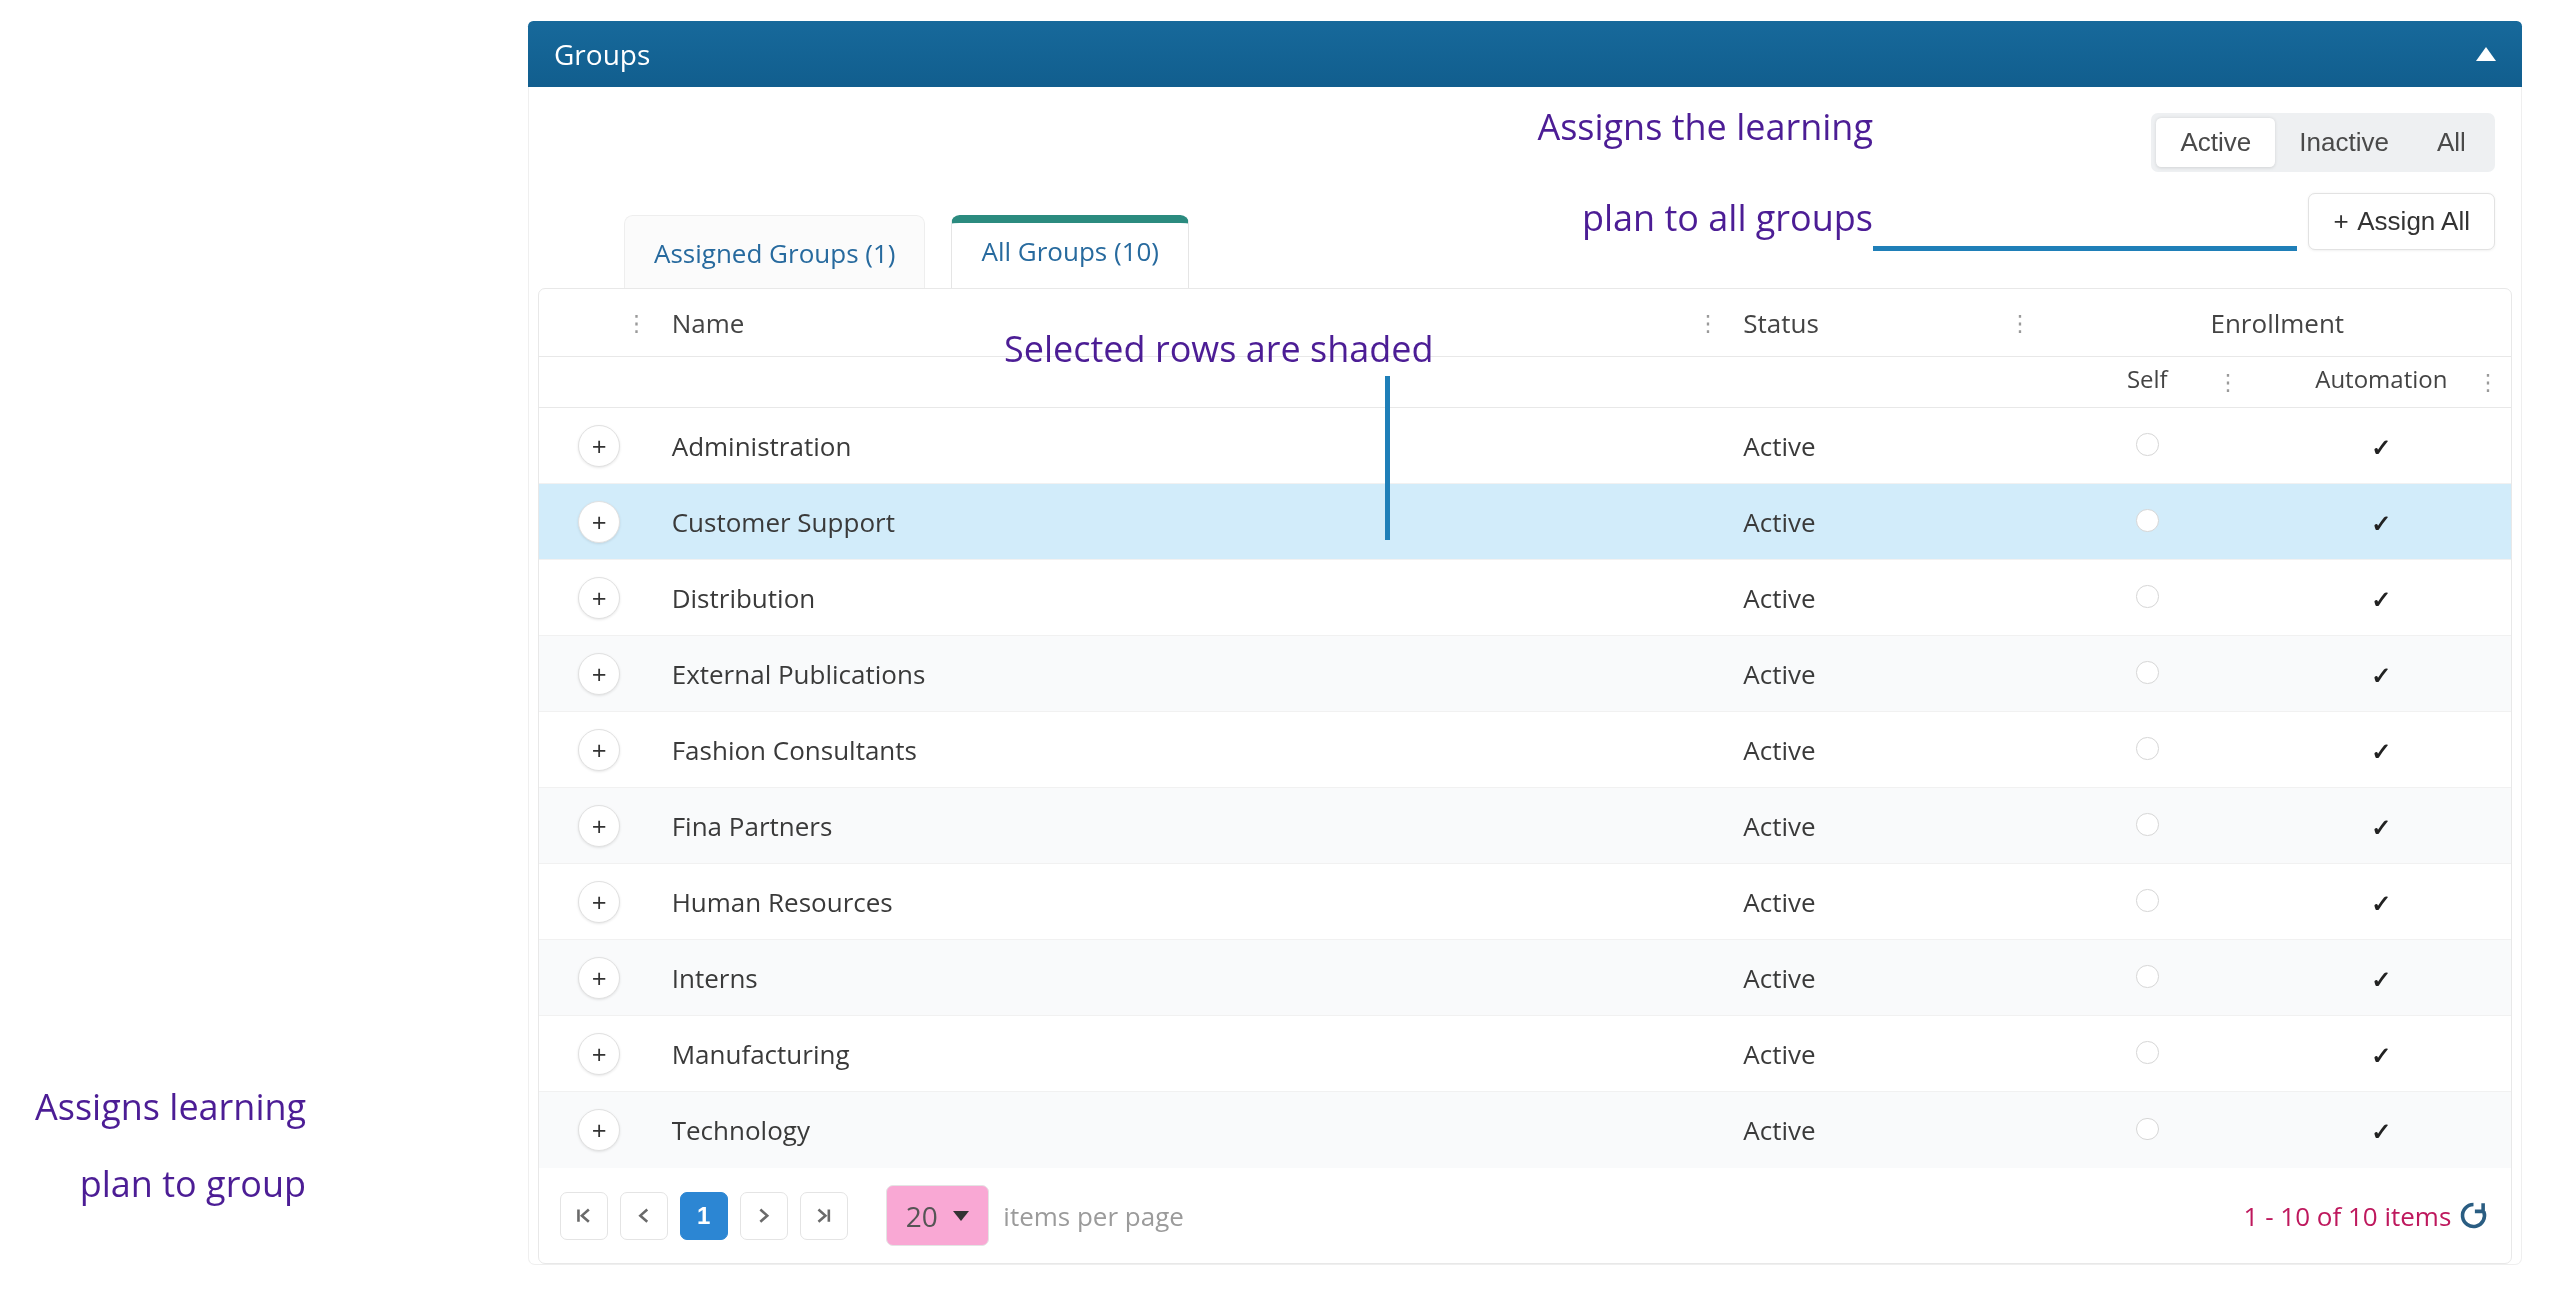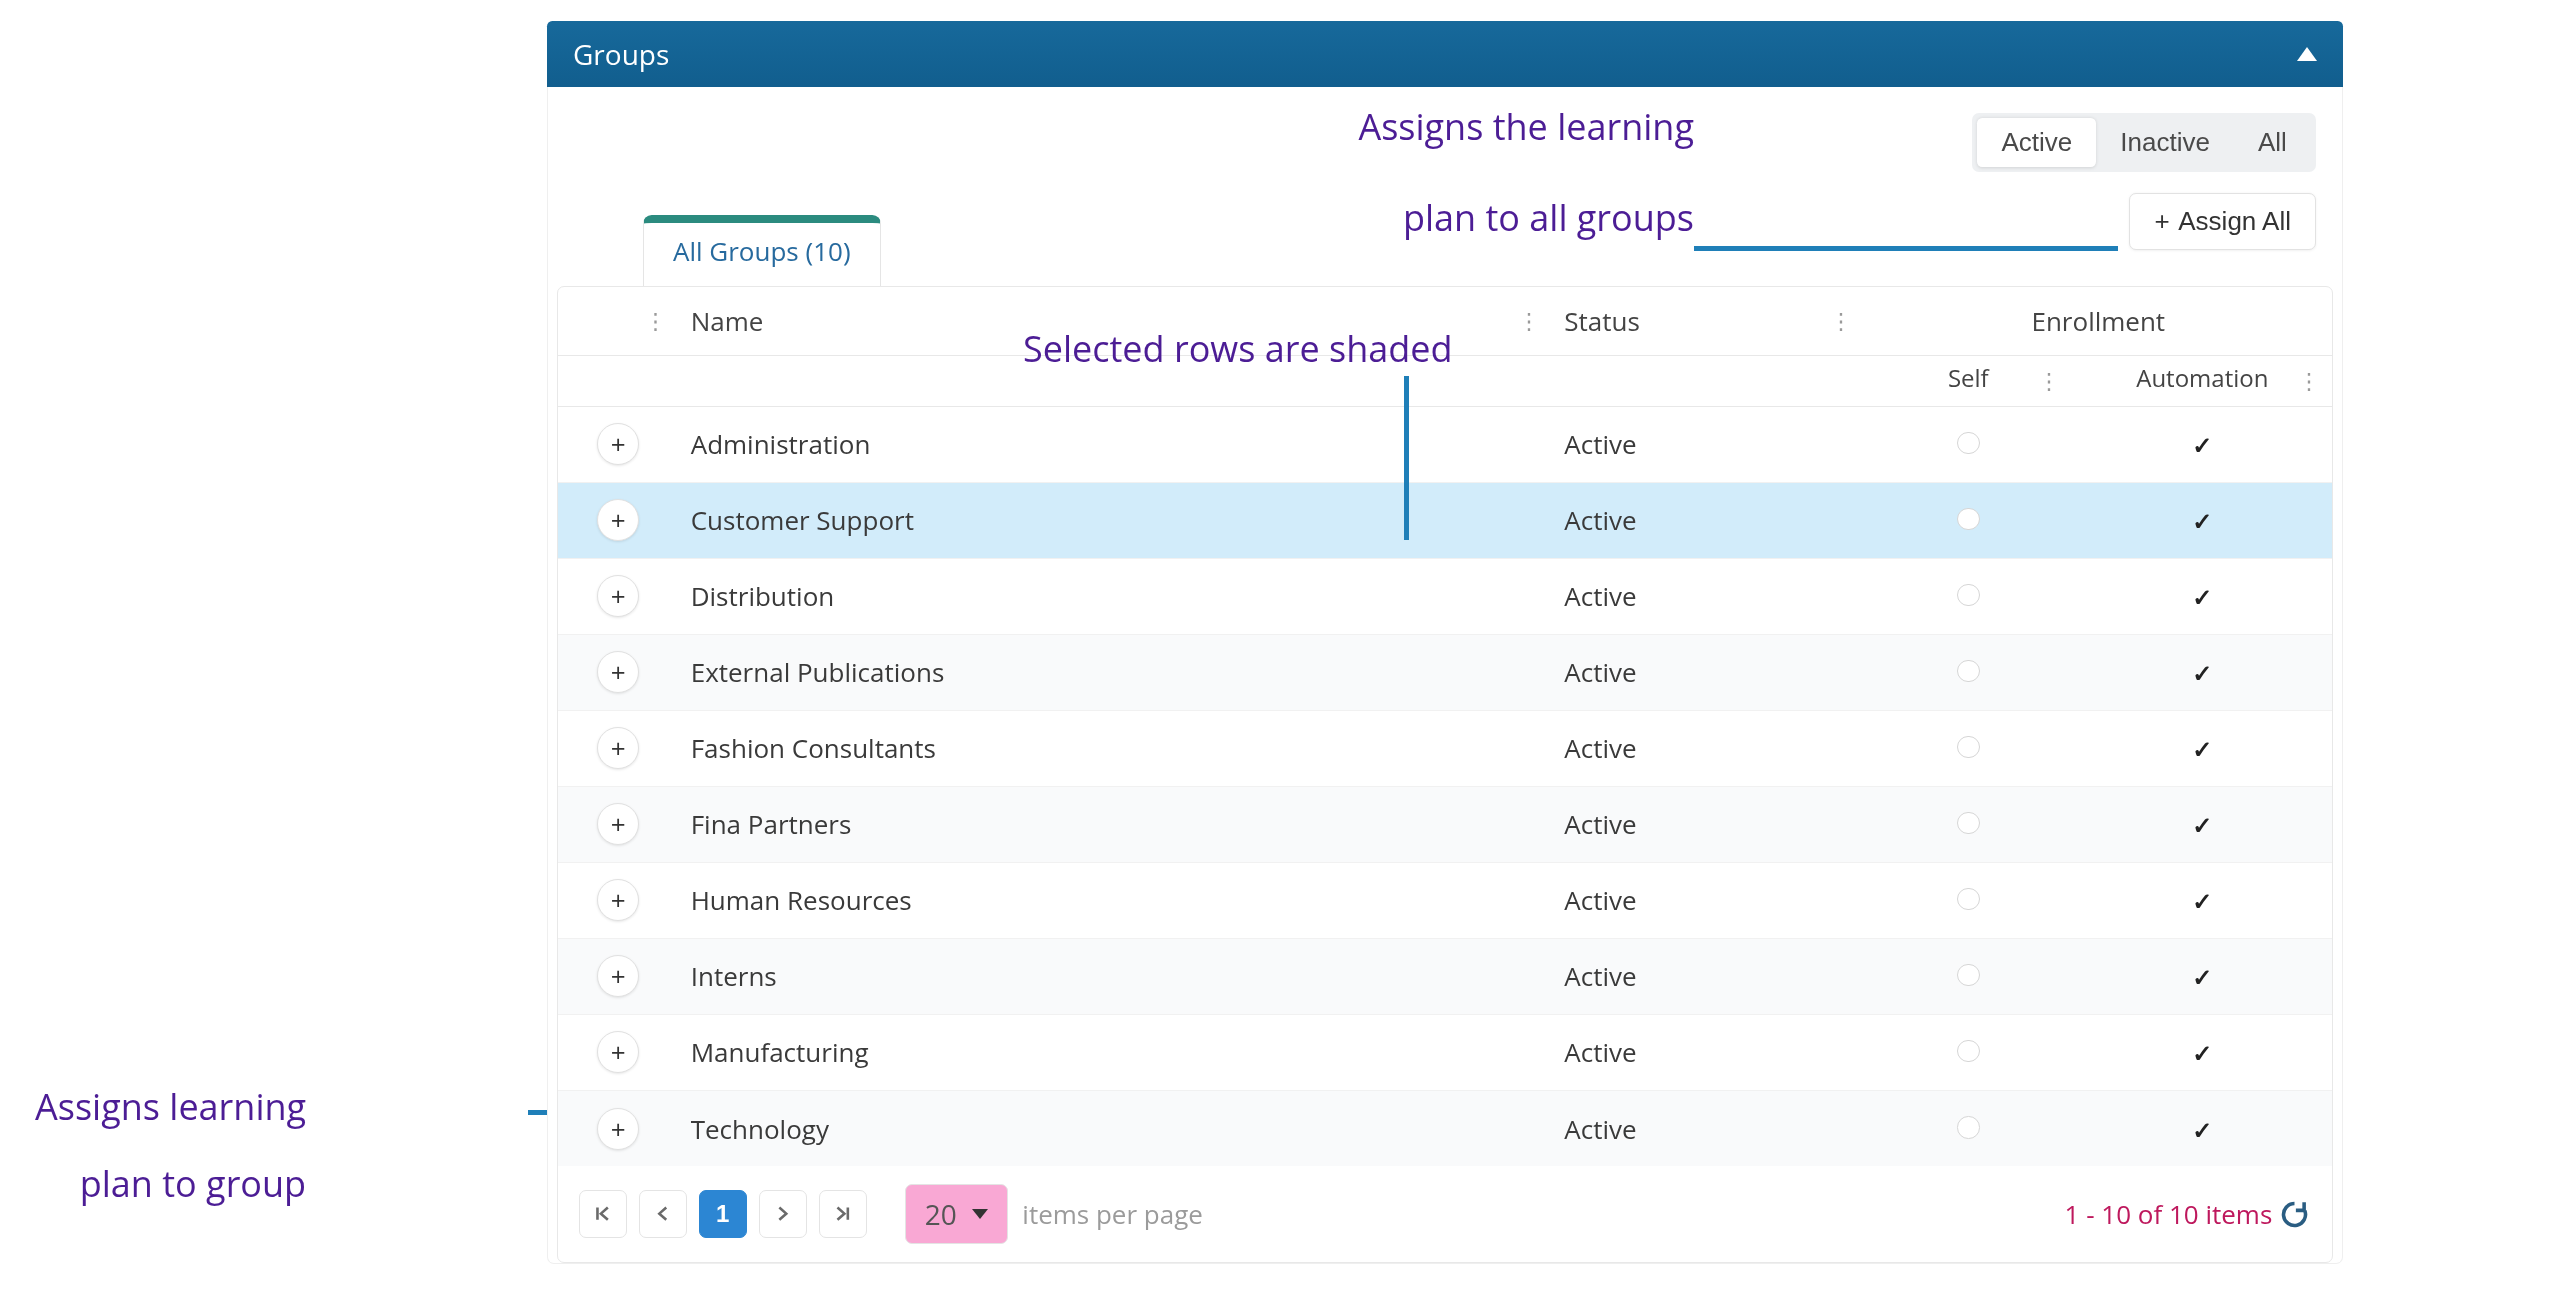--- a/index.html
+++ b/index.html
@@ -9,23 +9,23 @@
     background: #fff;
     color: #333;
   }
   .stage {
     width: 2576px;
     height: 1294px;
     position: relative;
   }
   .panel {
     position: absolute;
-    left: 547px;
+    left: 528px;
     top: 21px;
-    width: 1796px;
+    width: 1994px;
   }
   .panel-header {
     background: linear-gradient(#17699b, #115e8e);
     color: #fff;
     font-size: 28px;
     font-weight: 500;
     padding: 14px 26px;
     border-radius: 5.2px 5.2px 0 0;
     display: flex;
     justify-content: space-between;
@@ -303,20 +303,21 @@
       <div class="anno-line" style="right:225px; top:225px; width:424px; height:5.2px;"></div>
 
       <div class="assign-row">
         <button class="assign-all-btn">
           <span class="plus">+</span>
           <span>Assign All</span>
         </button>
       </div>
 
       <div class="tabs">
+        <div class="tab inactive">Assigned Groups (1)</div>
         <div class="tab active">All Groups (10)</div>
       </div>
 
       <div class="anno" style="left:476px; top:303px;">Selected rows are shaded</div>
       <div class="anno-line" style="left:857px; top:355px; width:5.2px; height:164px;"></div>
 
       <div class="grid">
         <table>
           <colgroup>
             <col style="width:121px">

